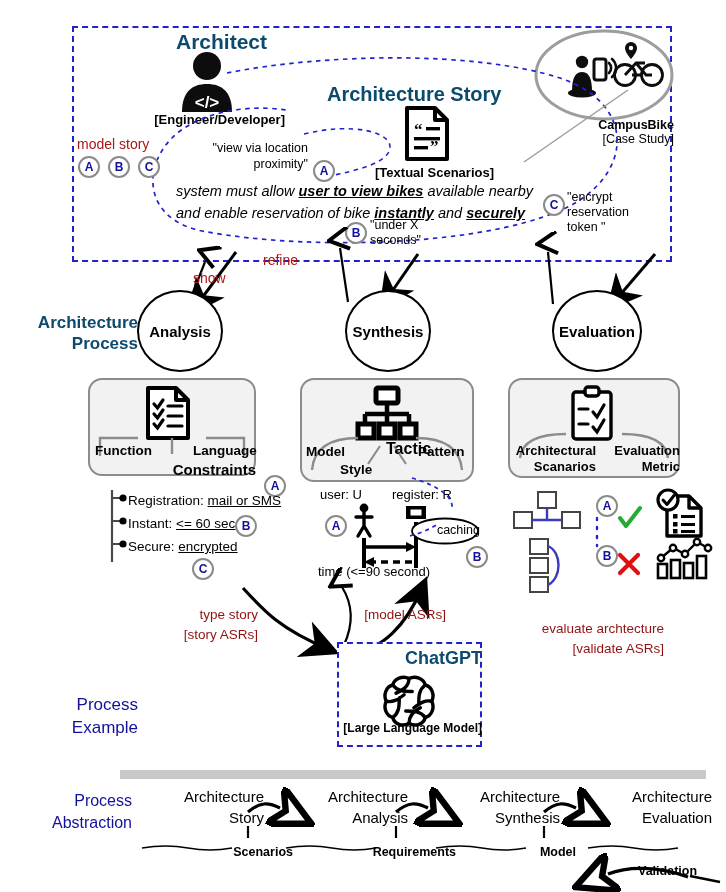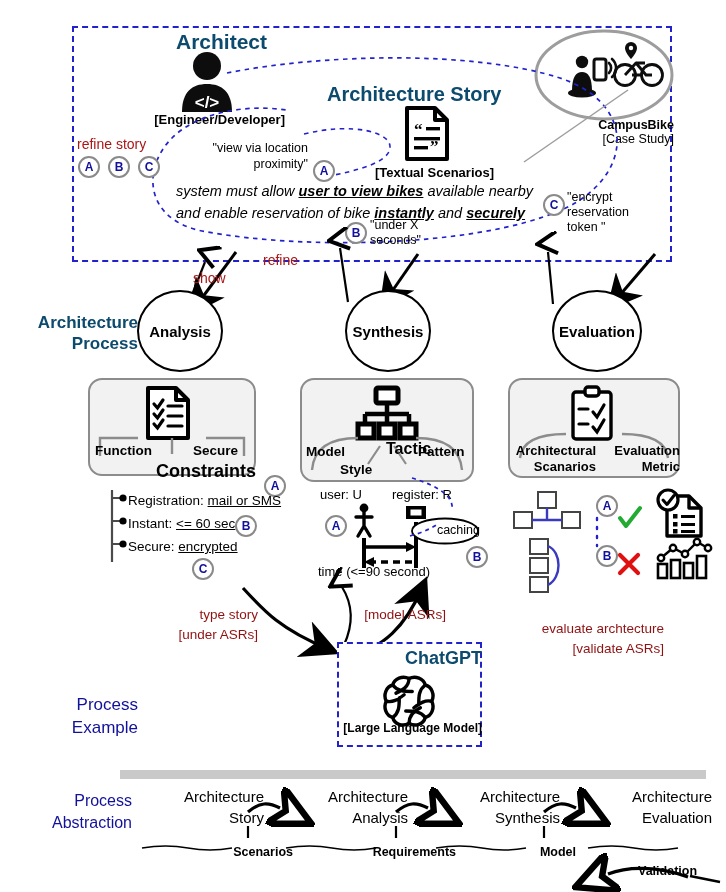--- a/index.html
+++ b/index.html
@@ -110,21 +110,21 @@
 
     <path d="M155 47 C250 28 400 24 488 52 C560 76 562 140 505 176 C430 220 240 226 130 205
              C72 193 70 142 100 112 C126 86 175 78 214 84" fill="none" stroke="#2222cc" stroke-width="1.7" stroke-dasharray="4.5,4.5"></path>
 
     <path d="M232 108 C280 96 320 106 318 122 C316 140 268 148 246 152" fill="none" stroke="#2222cc" stroke-width="1.6" stroke-dasharray="4.5,4.5"></path>
 
     <path d="M452 136 L556 64" fill="none" stroke="#9d9d9d" stroke-width="1.5"></path>
   </svg>
 </div>
 
-<div class="abs red" style="left:77px;top:136px;font-size:14px;">refine story</div>
+<div class="abs red" style="left:77px;top:136px;font-size:14px;">model story</div>
 <div class="abs badge" style="left:78px;top:156px;">A</div>
 <div class="abs badge" style="left:108px;top:156px;">B</div>
 <div class="abs badge" style="left:138px;top:156px;">C</div>
 
 <div class="abs ctr" style="left:178px;top:140px;width:130px;font-size:12.5px;line-height:16px;">
   <div>"view via location</div>
   <div>proximity"</div>
 </div>
 <div class="abs badge" style="left:313px;top:160px;">A</div>
 
@@ -206,22 +206,22 @@
   </svg>
 </div>
 <div class="abs" style="left:96px;top:428px;">
   <svg width="152" height="32" viewBox="0 0 152 32">
     <path d="M4 28 V10 H42" fill="none" stroke="#8c8c8c" stroke-width="2.4"></path>
     <path d="M148 28 V10 H110" fill="none" stroke="#8c8c8c" stroke-width="2.4"></path>
     <path d="M76 10 V26" fill="none" stroke="#8c8c8c" stroke-width="2.4"></path>
   </svg>
 </div>
 <div class="abs lbl-bold" style="left:95px;top:443px;font-size:13.5px;">Function</div>
-<div class="abs lbl-bold" style="left:193px;top:443px;font-size:13.5px;">Secure</div>
-<div class="abs lbl-bold ctr" style="left:88px;top:461px;width:168px;font-size:18px;">Constraints</div>
+<div class="abs lbl-bold" style="left:193px;top:443px;font-size:13.5px;">Language</div>
+<div class="abs lbl-bold ctr" style="left:88px;top:461px;width:168px;font-size:15px;">Constraints</div>
 <div class="abs badge" style="left:264px;top:475px;">A</div>
 
 <div class="abs" style="left:110px;top:487px;">
   <svg width="18" height="78" viewBox="0 0 18 78">
     <path d="M2 3 V75" stroke="#4a4a4a" stroke-width="2.2" fill="none"></path>
     <path d="M2 11 H10 M2 34 H10 M2 57 H10" stroke="#4a4a4a" stroke-width="2.2" fill="none"></path>
     <circle cx="13" cy="11" r="3.6" fill="#000"></circle>
       <circle cx="13" cy="34" r="3.6" fill="#000"></circle>
       <circle cx="13" cy="57" r="3.6" fill="#000"></circle>
   </svg>
@@ -406,21 +406,21 @@
     <path d="M103 3 C124 26 140 44 188 64" stroke="#000" stroke-width="3.2" fill="none" marker-end="url(#ahFill2)"></path>
 
     <path d="M204 60 C214 38 212 18 202 2" stroke="#000" stroke-width="2.2" fill="none" marker-end="url(#ahOpen2)"></path>
 
     <path d="M206 72 C244 64 266 40 282 3" stroke="#000" stroke-width="3.2" fill="none" marker-end="url(#ahFill2)"></path>
   </svg>
 </div>
 
 <div class="abs darkred ctr" style="left:140px;top:605px;width:118px;font-size:13.5px;line-height:20px;">
   <div>type story</div>
-  <div>[under ASRs]</div>
+  <div>[story ASRs]</div>
 </div>
 <div class="abs darkred ctr" style="left:294px;top:605px;width:152px;font-size:13.5px;line-height:20px;">
   <div>[model ASRs]</div>
 </div>
 <div class="abs darkred ctr" style="left:506px;top:619px;width:158px;font-size:13.5px;line-height:20px;">
   <div>evaluate archtecture</div>
   <div>[validate ASRs]</div>
 </div>
 
 <div class="abs" id="chatgpt-box"></div>

